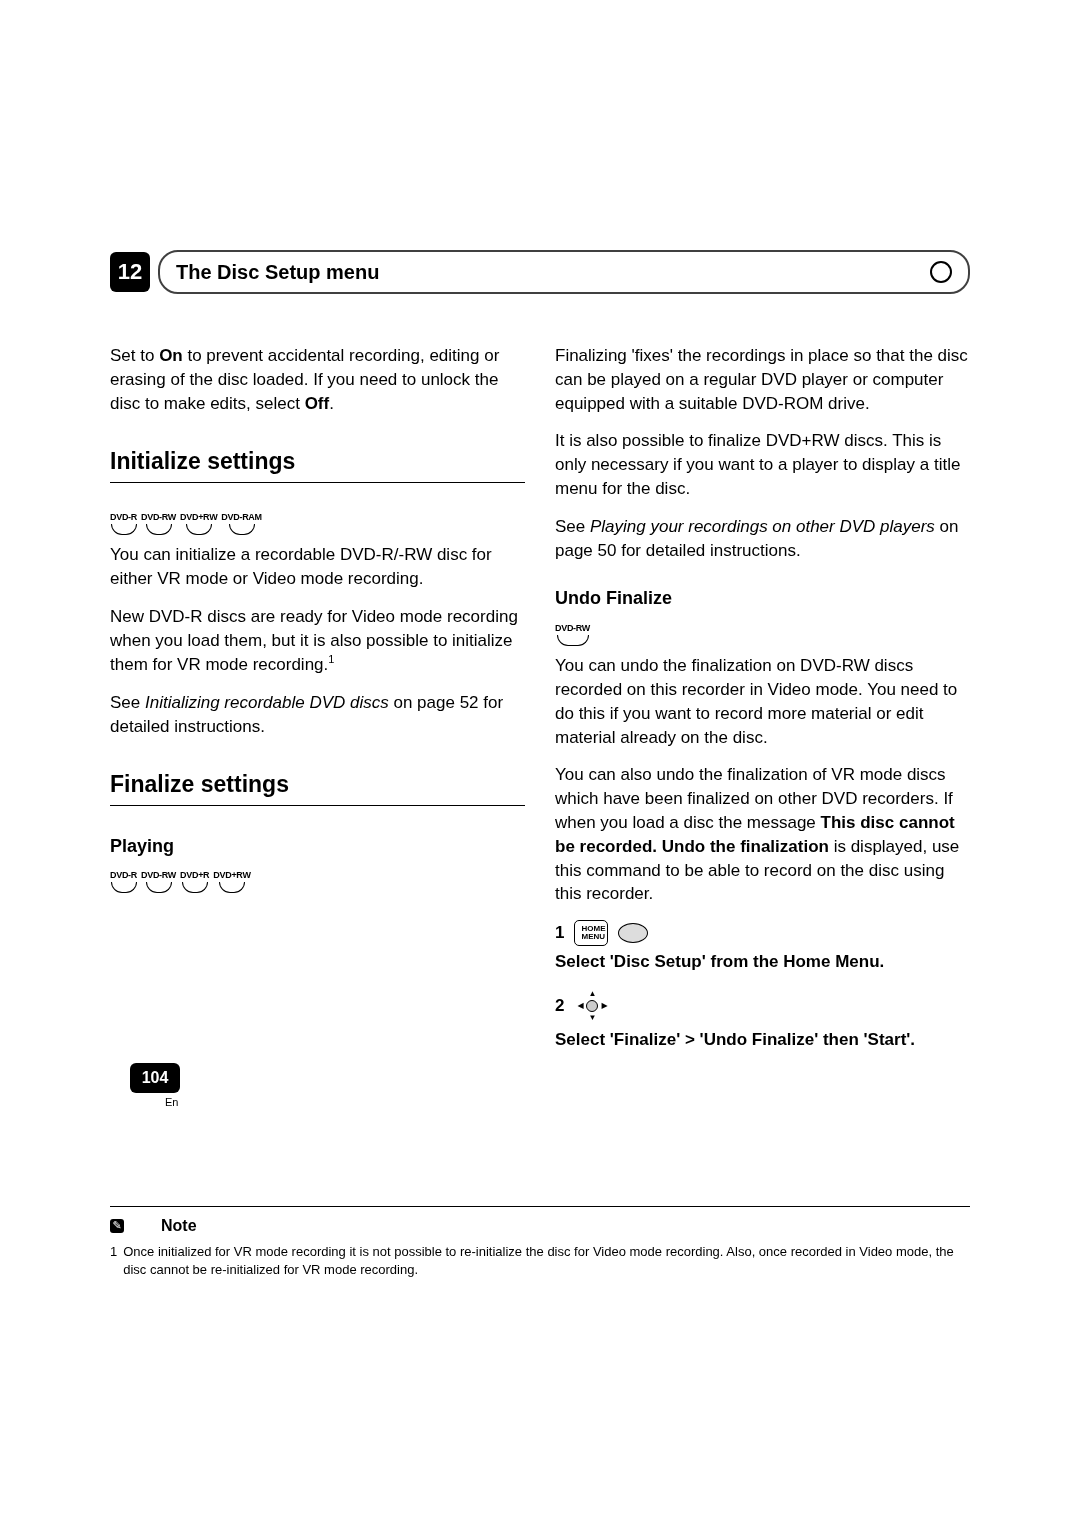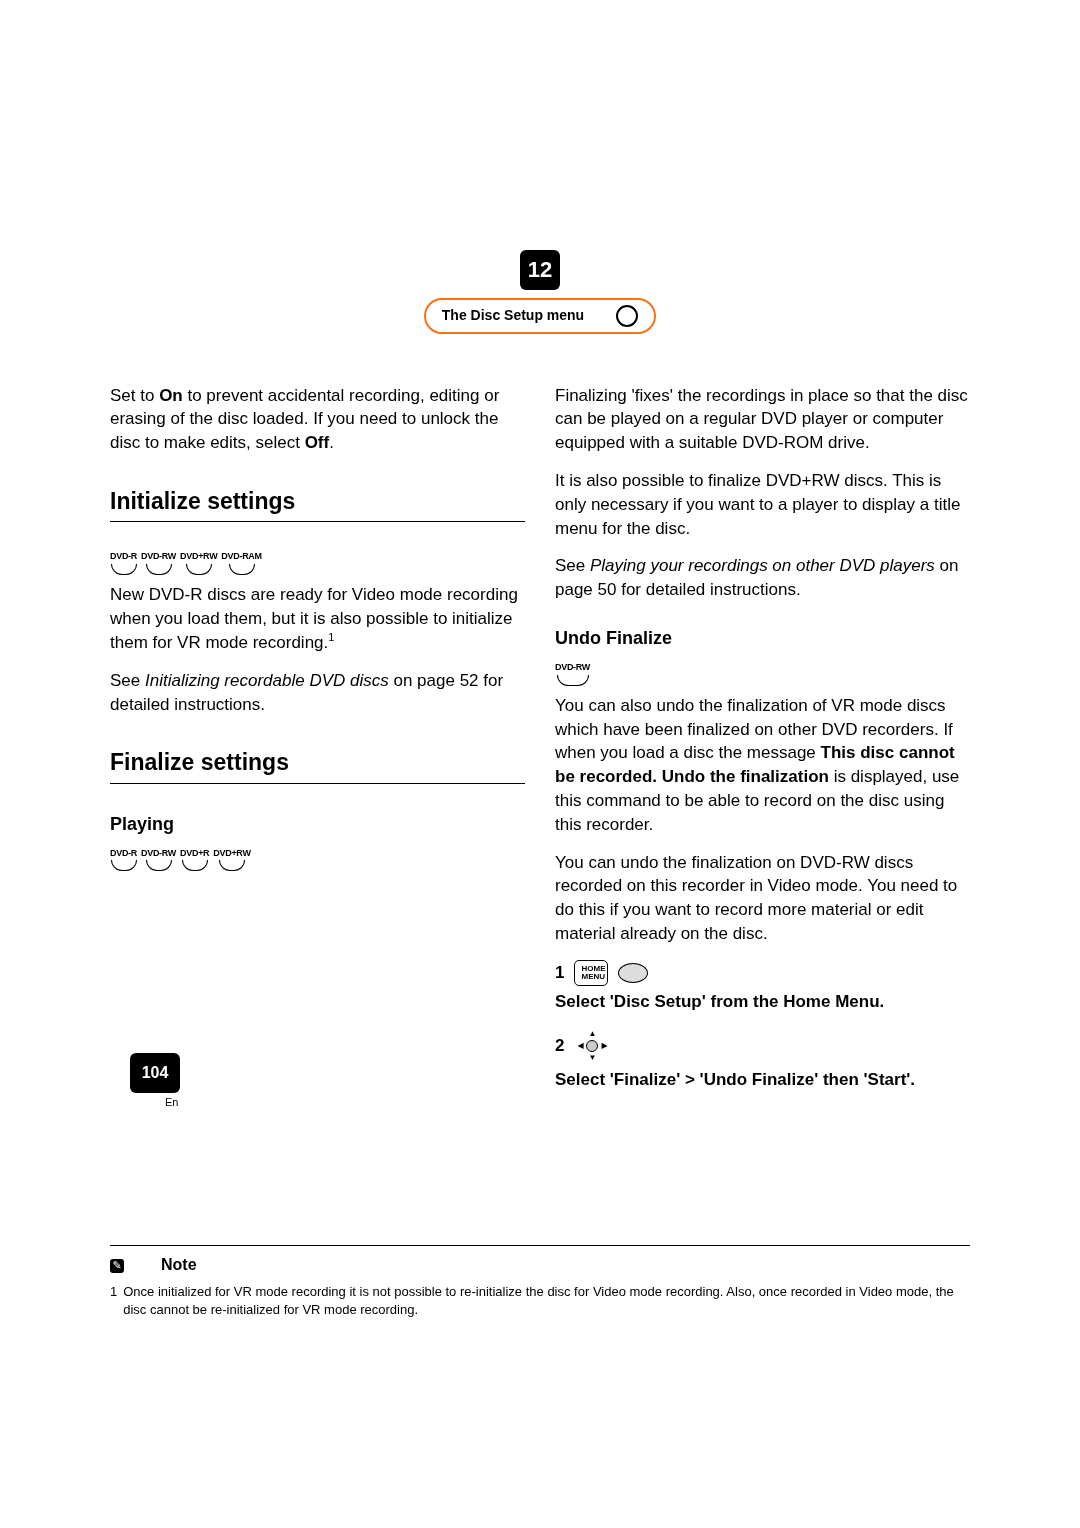--- a/index.html
+++ b/index.html
@@ -16,40 +16,39 @@
   .page {
     padding: 0 110px 0 110px;
     position: relative;
     height: 100%;
   }
   .header {
     display: flex;
     align-items: center;
     margin-top: 250px;
     gap: 8px;
-    flex-direction: column;
   }
   .badge {
     width: 40px;
     height: 40px;
     border-radius: 6px;
     background: #000;
     color: #fff;
     font-weight: bold;
     font-size: 22px;
     display: flex;
     align-items: center;
     justify-content: center;
   }
   .pill {
-    border: 2px solid #f97316;
+    border: 2px solid #404040;
     border-radius: 20px;
     padding: 6px 70px 6px 16px;
     font-weight: bold;
-    font-size: 14px;
+    font-size: 20px;
     flex: 1;
     position: relative;
   }
   .pill::after {
     content: "";
     position: absolute;
     right: 16px;
     top: 50%;
     transform: translateY(-50%);
     width: 18px; height: 18px;
@@ -165,21 +164,21 @@
     font-size: 13px;
     margin-top: 6px;
     display: flex;
     gap: 6px;
   }
   .page-num-badge {
     position: absolute;
     left: 130px;
     bottom: 435px;
     width: 50px;
-    height: 40px;
+    height: 30px;
     background: #000;
     color: #fff;
     font-weight: bold;
     font-size: 16px;
     display: flex;
     align-items: center;
     justify-content: center;
     border-radius: 6px;
   }
   .lang {
@@ -212,20 +211,21 @@
       <div class="h2">Initialize settings</div>
       <div class="rule"></div>
 
       <div class="disc-icons">
         <span class="disc-icon">DVD-R</span>
         <span class="disc-icon">DVD-RW</span>
         <span class="disc-icon">DVD+RW</span>
         <span class="disc-icon">DVD-RAM</span>
       </div>
 
+      <p class="para">You can initialize a recordable DVD-R/-RW disc for either VR mode or Video mode recording.</p>
       <p class="para">
         <span>New DVD-R discs are ready for Video mode recording when you load them, but it is also possible to initialize them for VR mode recording.</span><sup>1</sup>
       </p>
       <p class="para">
         <span>See </span><i>Initializing recordable DVD discs</i><span> on page 52 for detailed instructions.</span>
       </p>
 
       <div class="h2">Finalize settings</div>
       <div class="rule"></div>
 
@@ -243,24 +243,24 @@
       <p class="para">It is also possible to finalize DVD+RW discs. This is only necessary if you want to a player to display a title menu for the disc.</p>
       <p class="para">
         <span>See </span><i>Playing your recordings on other DVD players</i><span> on page 50 for detailed instructions.</span>
       </p>
 
       <div class="h3" style="margin-top:24px">Undo Finalize</div>
       <div class="disc-icons single">
         <span class="disc-icon">DVD-RW</span>
       </div>
 
+      <p class="para">You can undo the finalization on DVD-RW discs recorded on this recorder in Video mode. You need to do this if you want to record more material or edit material already on the disc.</p>
       <p class="para">
         <span>You can also undo the finalization of VR mode discs which have been finalized on other DVD recorders. If when you load a disc the message </span><b>This disc cannot be recorded. Undo the finalization</b><span> is displayed, use this command to be able to record on the disc using this recorder.</span>
       </p>
-      <p class="para">You can undo the finalization on DVD-RW discs recorded on this recorder in Video mode. You need to do this if you want to record more material or edit material already on the disc.</p>
 
       <div class="step-row">
         <span class="step-num">1</span>
         <span class="btn-icon">HOME MENU</span>
         <span class="oval-icon"></span>
       </div>
       <p class="para step-text">Select 'Disc Setup' from the Home Menu.</p>
 
       <div class="step-row">
         <span class="step-num">2</span>

